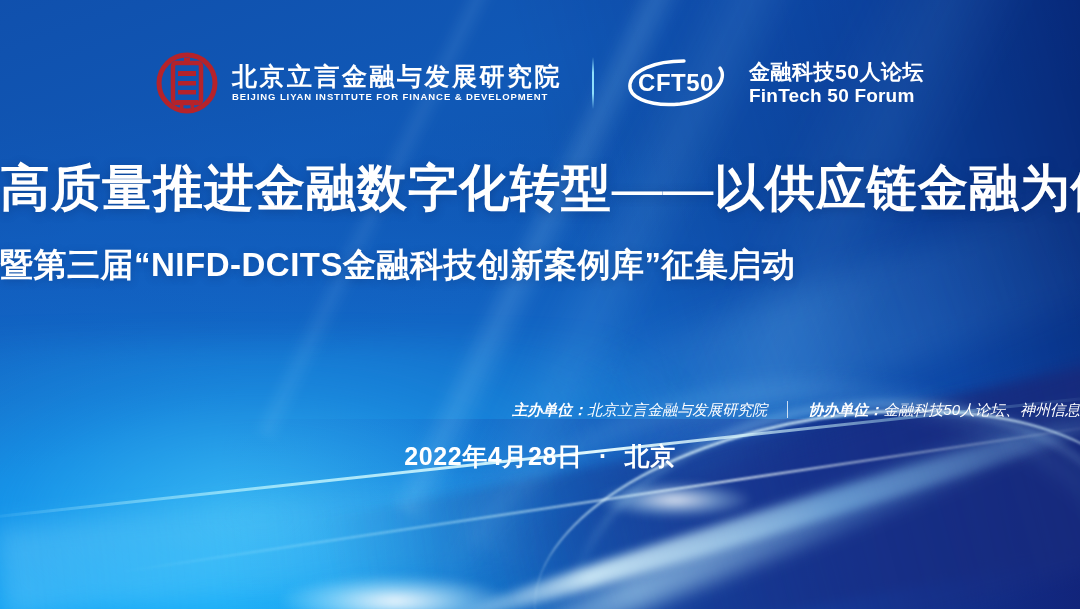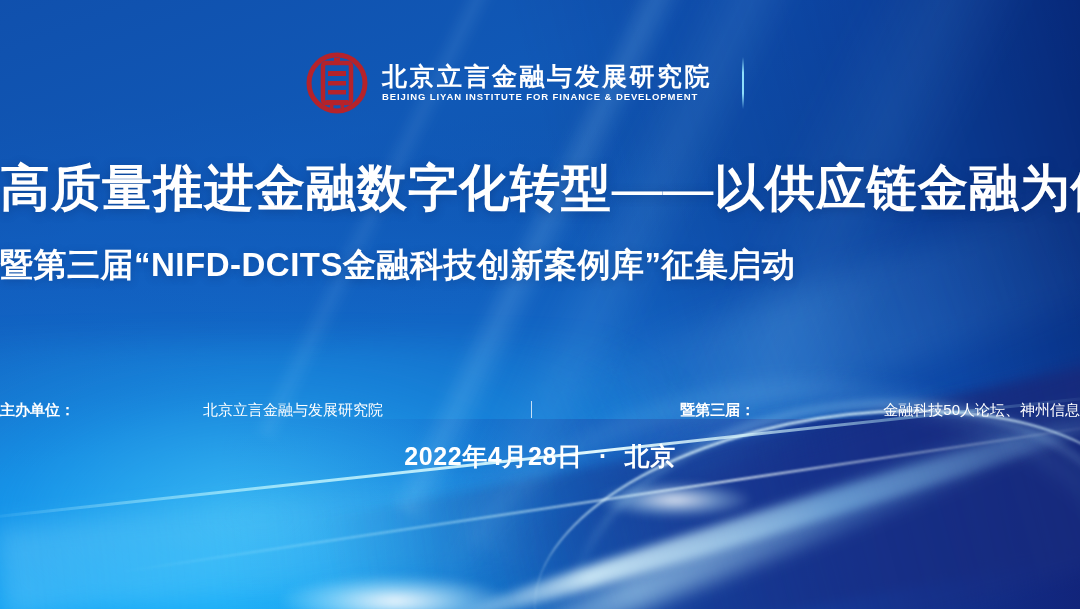--- a/index.html
+++ b/index.html
@@ -134,22 +134,22 @@
   .title-sub{
     position:absolute;top:248px;left:0;right:0;text-align:left;
     font-size:33px;font-weight:bold;color:#ffffff;
     letter-spacing:.5px;line-height:1;white-space:nowrap;
     text-shadow:0 2px 9px rgba(8,40,100,.32);
   }
 
   
   .org-row{
     position:absolute;top:401px;left:0;right:0;
-    display:flex;align-items:center;justify-content:space-between;
-    font-size:15px;color:#ffffff;white-space:nowrap;line-height:1;
+    display:flex;align-items:center;justify-content:flex-end;
+    font-size:15px;color:#ffffff;white-space:nowrap;line-height:1;font-style:italic;
   }
   .org-label{font-weight:bold;}
   .org-value{font-weight:normal;}
   .org-sep{
     display:inline-block;width:1px;height:17px;margin:0 20px;
     background:rgba(255,255,255,.75);
   }
   .date-row{
     position:absolute;top:444px;left:0;right:0;text-align:center;
     font-size:25px;font-weight:bold;color:#ffffff;letter-spacing:.6px;
@@ -206,31 +206,43 @@
           </svg>
         </div>
         <div class="inst-text">
           <div class="inst-cn">北京立言金融与发展研究院</div>
           <div class="inst-en">BEIJING LIYAN INSTITUTE  FOR  FINANCE &amp; DEVELOPMENT</div>
         </div>
       </div>
 
       <div class="logo-divider"></div>
 
+      <div class="logo-right">
+        <div class="cft-mark">
+          <svg width="108" height="54" viewBox="0 0 108 54" xmlns="http://www.w3.org/2000/svg">
+            <path d="M96 12 C104 22 92 44 56 48 C22 51 4 40 6 28 C8 15 30 5 60 5" fill="none" stroke="#ffffff" stroke-width="3.4" stroke-linecap="round"></path>
+            <text x="52" y="35" text-anchor="middle" fill="#ffffff" font-family="Liberation Sans, sans-serif" font-size="24" font-weight="bold" letter-spacing="0.5">CFT50</text>
+          </svg>
+        </div>
+        <div class="cft-text">
+          <div class="cft-cn">金融科技50人论坛</div>
+          <div class="cft-en">FinTech 50 Forum</div>
+        </div>
+      </div>
 
     </div>
 
     <div class="title-main">高质量推进金融数字化转型——以供应链金融为例</div>
     <div class="title-sub">暨第三届“NIFD-DCITS金融科技创新案例库”征集启动</div>
 
     <div class="org-row">
       <span class="org-label">主办单位：</span>
       <span class="org-value">北京立言金融与发展研究院</span>
       <span class="org-sep"></span>
-      <span class="org-label">暨第三届：</span>
+      <span class="org-label">协办单位：</span>
       <span class="org-value">金融科技50人论坛、神州信息</span>
     </div>
 
     <div class="date-row">
       <span>2022年4月28日</span>
       <span class="date-dot">·</span>
       <span>北京</span>
     </div>
 
   </div>

